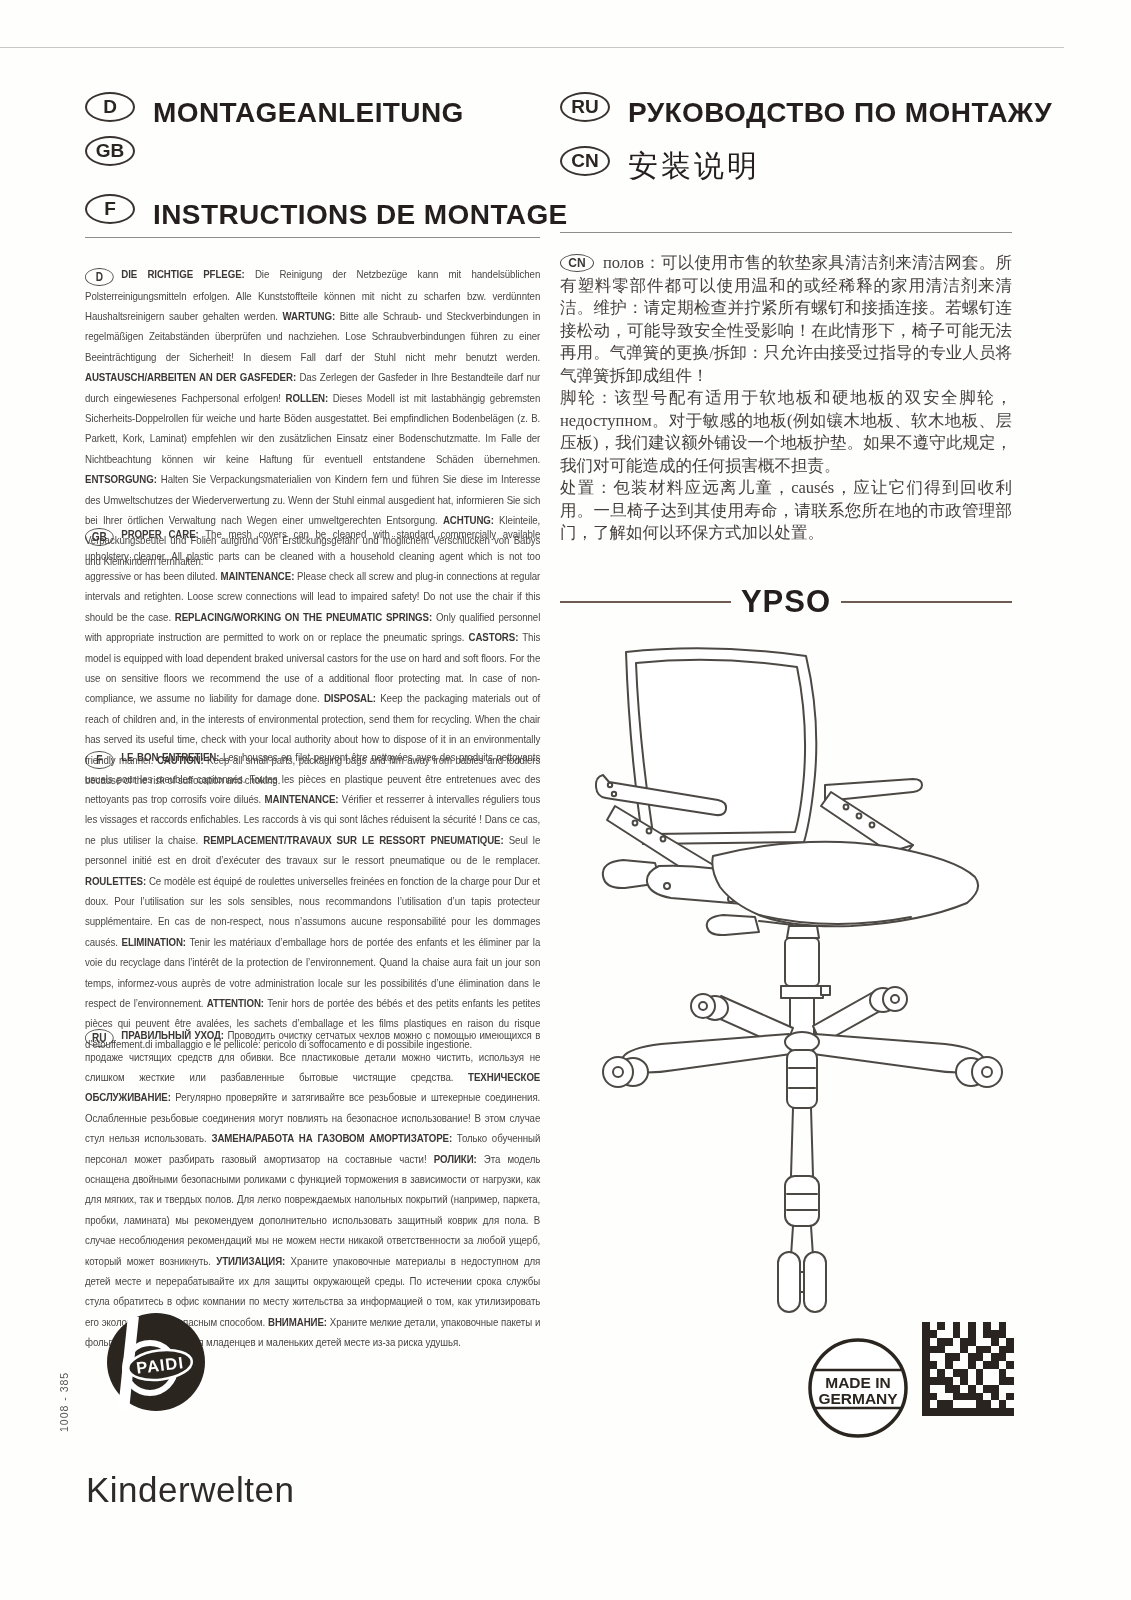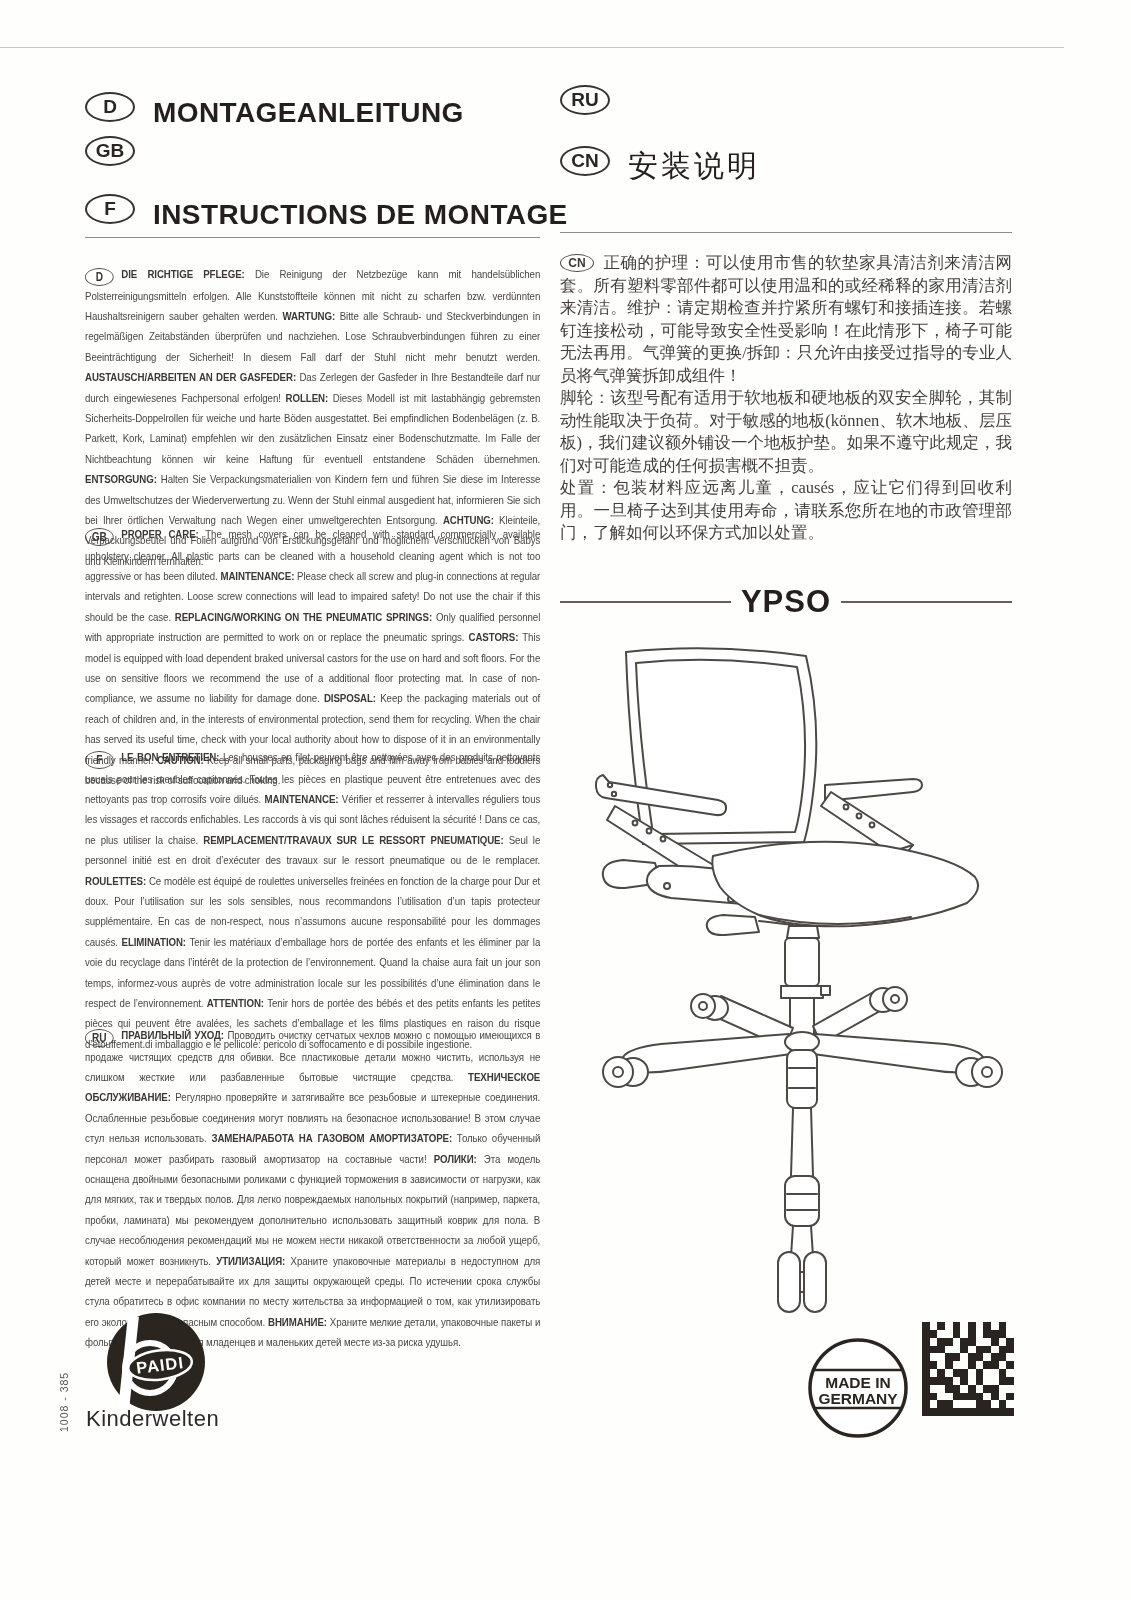--- a/index.html
+++ b/index.html
@@ -37,21 +37,21 @@
   .ypso-line{flex:1;height:2px;background:#6e5b52;}
   .ypso-title{font-size:31px;font-weight:bold;color:#241f1c;letter-spacing:1px;}
 
   .chair{position:absolute;left:563px;top:620px;width:450px;height:700px;}
 
   
   .vcode{position:absolute;left:58px;top:1352px;height:80px;
          writing-mode:vertical-rl;transform:rotate(180deg);
          font-size:10.5px;color:#5a5856;letter-spacing:1px;}
   .paidi-logo{position:absolute;left:102px;top:1310px;width:108px;height:106px;}
-  .kinderwelten{position:absolute;left:86px;top:1406px;font-size:22px;color:#2e2a27;letter-spacing:.5px;}
+  .kinderwelten{position:absolute;left:86px;top:1470px;font-size:35px;color:#2e2a27;letter-spacing:.5px;}
   .stamp{position:absolute;left:806px;top:1336px;width:104px;height:104px;}
   .barcode{position:absolute;left:922px;top:1322px;width:92px;height:94px;
            display:grid;grid-template-columns:repeat(12,1fr);grid-template-rows:repeat(12,1fr);}
   .barcode div{background:transparent;}
   .barcode div.on{background:#29241f;}
 </style>
 </head>
 <body>
 
 <div class="page">
@@ -65,40 +65,41 @@
   <div class="hdr" style="left:85px;top:136px;">
     <span class="badge">GB</span>
   </div>
   <div class="hdr" style="left:85px;top:187px;">
     <span class="badge">F</span>
     <span class="hdr-title">INSTRUCTIONS DE MONTAGE</span>
   </div>
 
   <div class="hdr" style="left:560px;top:85px;">
     <span class="badge">RU</span>
+    <span class="hdr-title">РУКОВОДСТВО ПО МОНТАЖУ</span>
   </div>
   <div class="hdr" style="left:560px;top:134px;">
     <span class="badge">CN</span>
     <span class="hdr-title cjk">安装说明</span>
   </div>
 
   <div class="sep" style="left:85px;top:237px;width:455px;"></div>
   <div class="sep" style="left:560px;top:232px;width:452px;"></div>
 
   <p class="para" style="left:85px;top:252px;"><span class="badge-inline">D</span><span><span class="b">DIE RICHTIGE PFLEGE:</span><span> Die Reinigung der Netzbezüge kann mit handelsüblichen Polsterreinigungsmitteln erfolgen. Alle Kunststoffteile können mit nicht zu scharfen bzw. verdünnten Haushaltsreinigern sauber gehalten werden. </span><span class="b">WARTUNG:</span><span> Bitte alle Schraub- und Steckverbindungen in regelmäßigen Zeitabständen überprüfen und nachziehen. Lose Schraubverbindungen führen zu einer Beeinträchtigung der Sicherheit! In diesem Fall darf der Stuhl nicht mehr benutzt werden. </span><span class="b">AUSTAUSCH/ARBEITEN AN DER GASFEDER:</span><span> Das Zerlegen der Gasfeder in Ihre Bestandteile darf nur durch eingewiesenes Fachpersonal erfolgen! </span><span class="b">ROLLEN:</span><span> Dieses Modell ist mit lastabhängig gebremsten Sicherheits-Doppelrollen für weiche und harte Böden ausgestattet. Bei empfindlichen Bodenbelägen (z. B. Parkett, Kork, Laminat) empfehlen wir den zusätzlichen Einsatz einer Bodenschutzmatte. Im Falle der Nichtbeachtung können wir keine Haftung für eventuell entstandene Schäden übernehmen. </span><span class="b">ENTSORGUNG:</span><span> Halten Sie Verpackungsmaterialien von Kindern fern und führen Sie diese im Interesse des Umweltschutzes der Wiederverwertung zu. Wenn der Stuhl einmal ausgedient hat, informieren Sie sich bei Ihrer örtlichen Verwaltung nach Wegen einer umweltgerechten Entsorgung. </span><span class="b">ACHTUNG:</span><span> Kleinteile, Verpackungsbeutel und Folien aufgrund von Erstickungsgefahr und möglichem Verschlucken von Babys und Kleinkindern fernhalten.</span></span></p>
 
   <p class="para" style="left:85px;top:512px;"><span class="badge-inline">GB</span><span><span class="b">PROPER CARE:</span><span> The mesh covers can be cleaned with standard commercially available upholstery cleaner. All plastic parts can be cleaned with a household cleaning agent which is not too aggressive or has been diluted. </span><span class="b">MAINTENANCE:</span><span> Please check all screw and plug-in connections at regular intervals and retighten. Loose screw connections will lead to impaired safety! Do not use the chair if this should be the case. </span><span class="b">REPLACING/WORKING ON THE PNEUMATIC SPRINGS:</span><span> Only qualified personnel with appropriate instruction are permitted to work on or replace the pneumatic springs. </span><span class="b">CASTORS:</span><span> This model is equipped with load dependent braked universal castors for the use on hard and soft floors. For the use on sensitive floors we recommend the use of a additional floor protecting mat. In case of non-compliance, we assume no liability for damage done. </span><span class="b">DISPOSAL:</span><span> Keep the packaging materials out of reach of children and, in the interests of environmental protection, send them for recycling. When the chair has served its useful time, check with your local authority about how to dispose of it in an environmentally friendly manner. </span><span class="b">CAUTION:</span><span> Keep all small parts, packaging bags and film away from babies and toddlers because of the risk of suffocation and choking.</span></span></p>
 
   <p class="para" style="left:85px;top:735px;"><span class="badge-inline">F</span><span><span class="b">LE BON ENTRETIEN:</span><span> Les housses en filet peuvent être nettoyées avec des produits nettoyants usuels pour les meubles capitonnés. Toutes les pièces en plastique peuvent être entretenues avec des nettoyants pas trop corrosifs voire dilués. </span><span class="b">MAINTENANCE:</span><span> Vérifier et resserrer à intervalles réguliers tous les vissages et raccords enfichables. Les raccords à vis qui sont lâches réduisent la sécurité ! Dans ce cas, ne plus utiliser la chaise. </span><span class="b">REMPLACEMENT/TRAVAUX SUR LE RESSORT PNEUMATIQUE:</span><span> Seul le personnel initié est en droit d’exécuter des travaux sur le ressort pneumatique ou de le remplacer. </span><span class="b">ROULETTES:</span><span> Ce modèle est équipé de roulettes universelles freinées en fonction de la charge pour Dur et doux. Pour l’utilisation sur les sols sensibles, nous recommandons l’utilisation d’un tapis protecteur supplémentaire. En cas de non-respect, nous n’assumons aucune responsabilité pour les dommages causés. </span><span class="b">ELIMINATION:</span><span> Tenir les matériaux d’emballage hors de portée des enfants et les éliminer par la voie du recyclage dans l’intérêt de la protection de l’environnement. Quand la chaise aura fait un jour son temps, informez-vous auprès de votre administration locale sur les possibilités d’une élimination dans le respect de l’environnement. </span><span class="b">ATTENTION:</span><span> Tenir hors de portée des bébés et des petits enfants les petites pièces qui peuvent être avalées, les sachets d’emballage et les films plastiques en raison du risque d’étouffement.di imballaggio e le pellicole: pericolo di soffocamento e di possibile ingestione.</span></span></p>
 
   <p class="para" style="left:85px;top:1013px;"><span class="badge-inline">RU</span><span><span class="b">ПРАВИЛЬНЫЙ УХОД:</span><span> Проводить очистку сетчатых чехлов можно с помощью имеющихся в продаже чистящих средств для обивки. Все пластиковые детали можно чистить, используя не слишком жесткие или разбавленные бытовые чистящие средства. </span><span class="b">ТЕХНИЧЕСКОЕ ОБСЛУЖИВАНИЕ:</span><span> Регулярно проверяйте и затягивайте все резьбовые и штекерные соединения. Ослабленные резьбовые соединения могут повлиять на безопасное использование! В этом случае стул нельзя использовать. </span><span class="b">ЗАМЕНА/РАБОТА НА ГАЗОВОМ АМОРТИЗАТОРЕ:</span><span> Только обученный персонал может разбирать газовый амортизатор на составные части! </span><span class="b">РОЛИКИ:</span><span> Эта модель оснащена двойными безопасными роликами с функцией торможения в зависимости от нагрузки, как для мягких, так и твердых полов. Для легко повреждаемых напольных покрытий (например, паркета, пробки, ламината) мы рекомендуем дополнительно использовать защитный коврик для пола. В случае несоблюдения рекомендаций мы не можем нести никакой ответственности за любой ущерб, который может возникнуть. </span><span class="b">УТИЛИЗАЦИЯ:</span><span> Храните упаковочные материалы в недоступном для детей месте и перерабатывайте их для защиты окружающей среды. По истечении срока службы стула обратитесь в офис компании по месту жительства за информацией о том, как утилизировать его экологически безопасным способом. </span><span class="b">ВНИМАНИЕ:</span><span> Храните мелкие детали, упаковочные пакеты и фольгу в недоступном для младенцев и маленьких детей месте из-за риска удушья.</span></span></p>
 
   <div class="cn-block">
-    <div><span class="badge-inline">CN</span><span>正确的护理：可以使用市售的软垫家具清洁剂来清洁网套。所有塑料零部件都可以使用温和的或经稀释的家用清洁剂来清洁。维护：请定期检查并拧紧所有螺钉和接插连接。若螺钉连接松动，可能导致安全性受影响！在此情形下，椅子可能无法再用。气弹簧的更换/拆卸：只允许由接受过指导的专业人员将气弹簧拆卸成组件！</span></div>
-    <div>脚轮：该型号配有适用于软地板和硬地板的双安全脚轮，其制动性能取决于负荷。对于敏感的地板(können、软木地板、层压板)，我们建议额外铺设一个地板护垫。如果不遵守此规定，我们对可能造成的任何损害概不担责。</div>
+    <div><span class="badge-inline">CN</span><span>полов：可以使用市售的软垫家具清洁剂来清洁网套。所有塑料零部件都可以使用温和的或经稀释的家用清洁剂来清洁。维护：请定期检查并拧紧所有螺钉和接插连接。若螺钉连接松动，可能导致安全性受影响！在此情形下，椅子可能无法再用。气弹簧的更换/拆卸：只允许由接受过指导的专业人员将气弹簧拆卸成组件！</span></div>
+    <div>脚轮：该型号配有适用于软地板和硬地板的双安全脚轮，недоступном。对于敏感的地板(例如镶木地板、软木地板、层压板)，我们建议额外铺设一个地板护垫。如果不遵守此规定，我们对可能造成的任何损害概不担责。</div>
     <div>处置：包装材料应远离儿童，causés，应让它们得到回收利用。一旦椅子达到其使用寿命，请联系您所在地的市政管理部门，了解如何以环保方式加以处置。</div>
   </div>
 
   <div class="ypso-row">
     <div class="ypso-line"></div>
     <div class="ypso-title">YPSO</div>
     <div class="ypso-line"></div>
   </div>
 
   <svg class="chair" viewBox="0 0 450 700">

